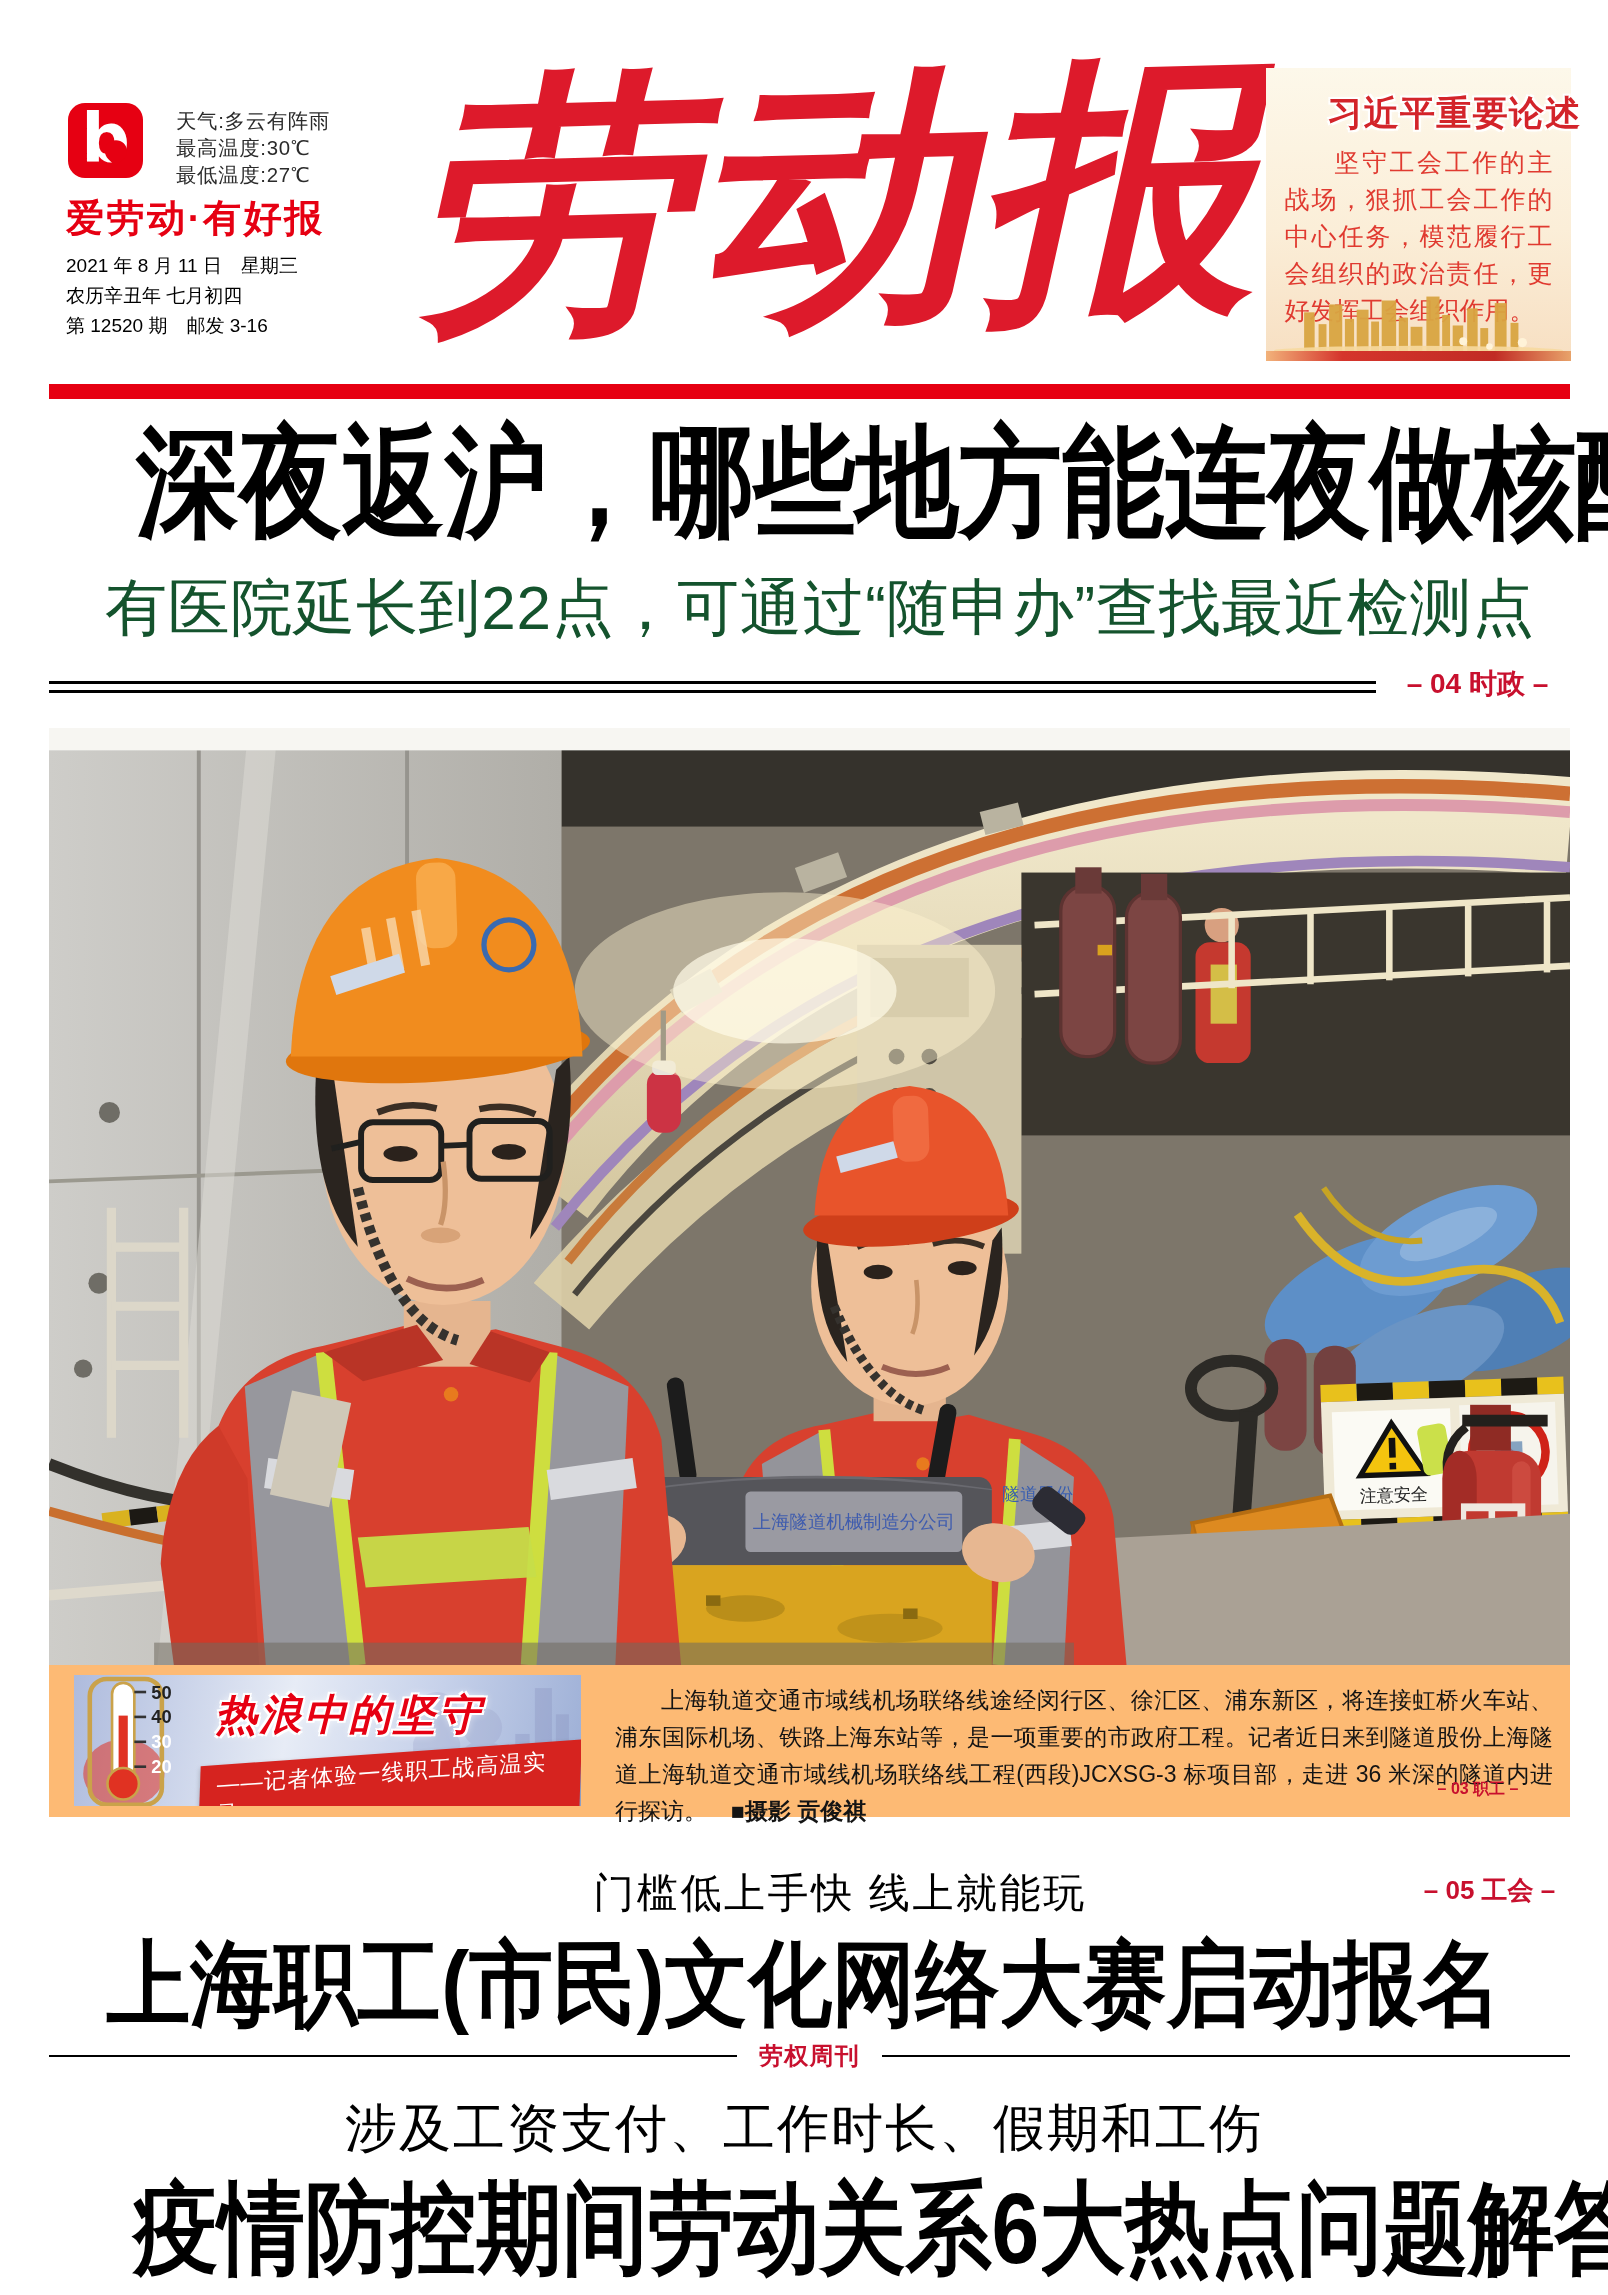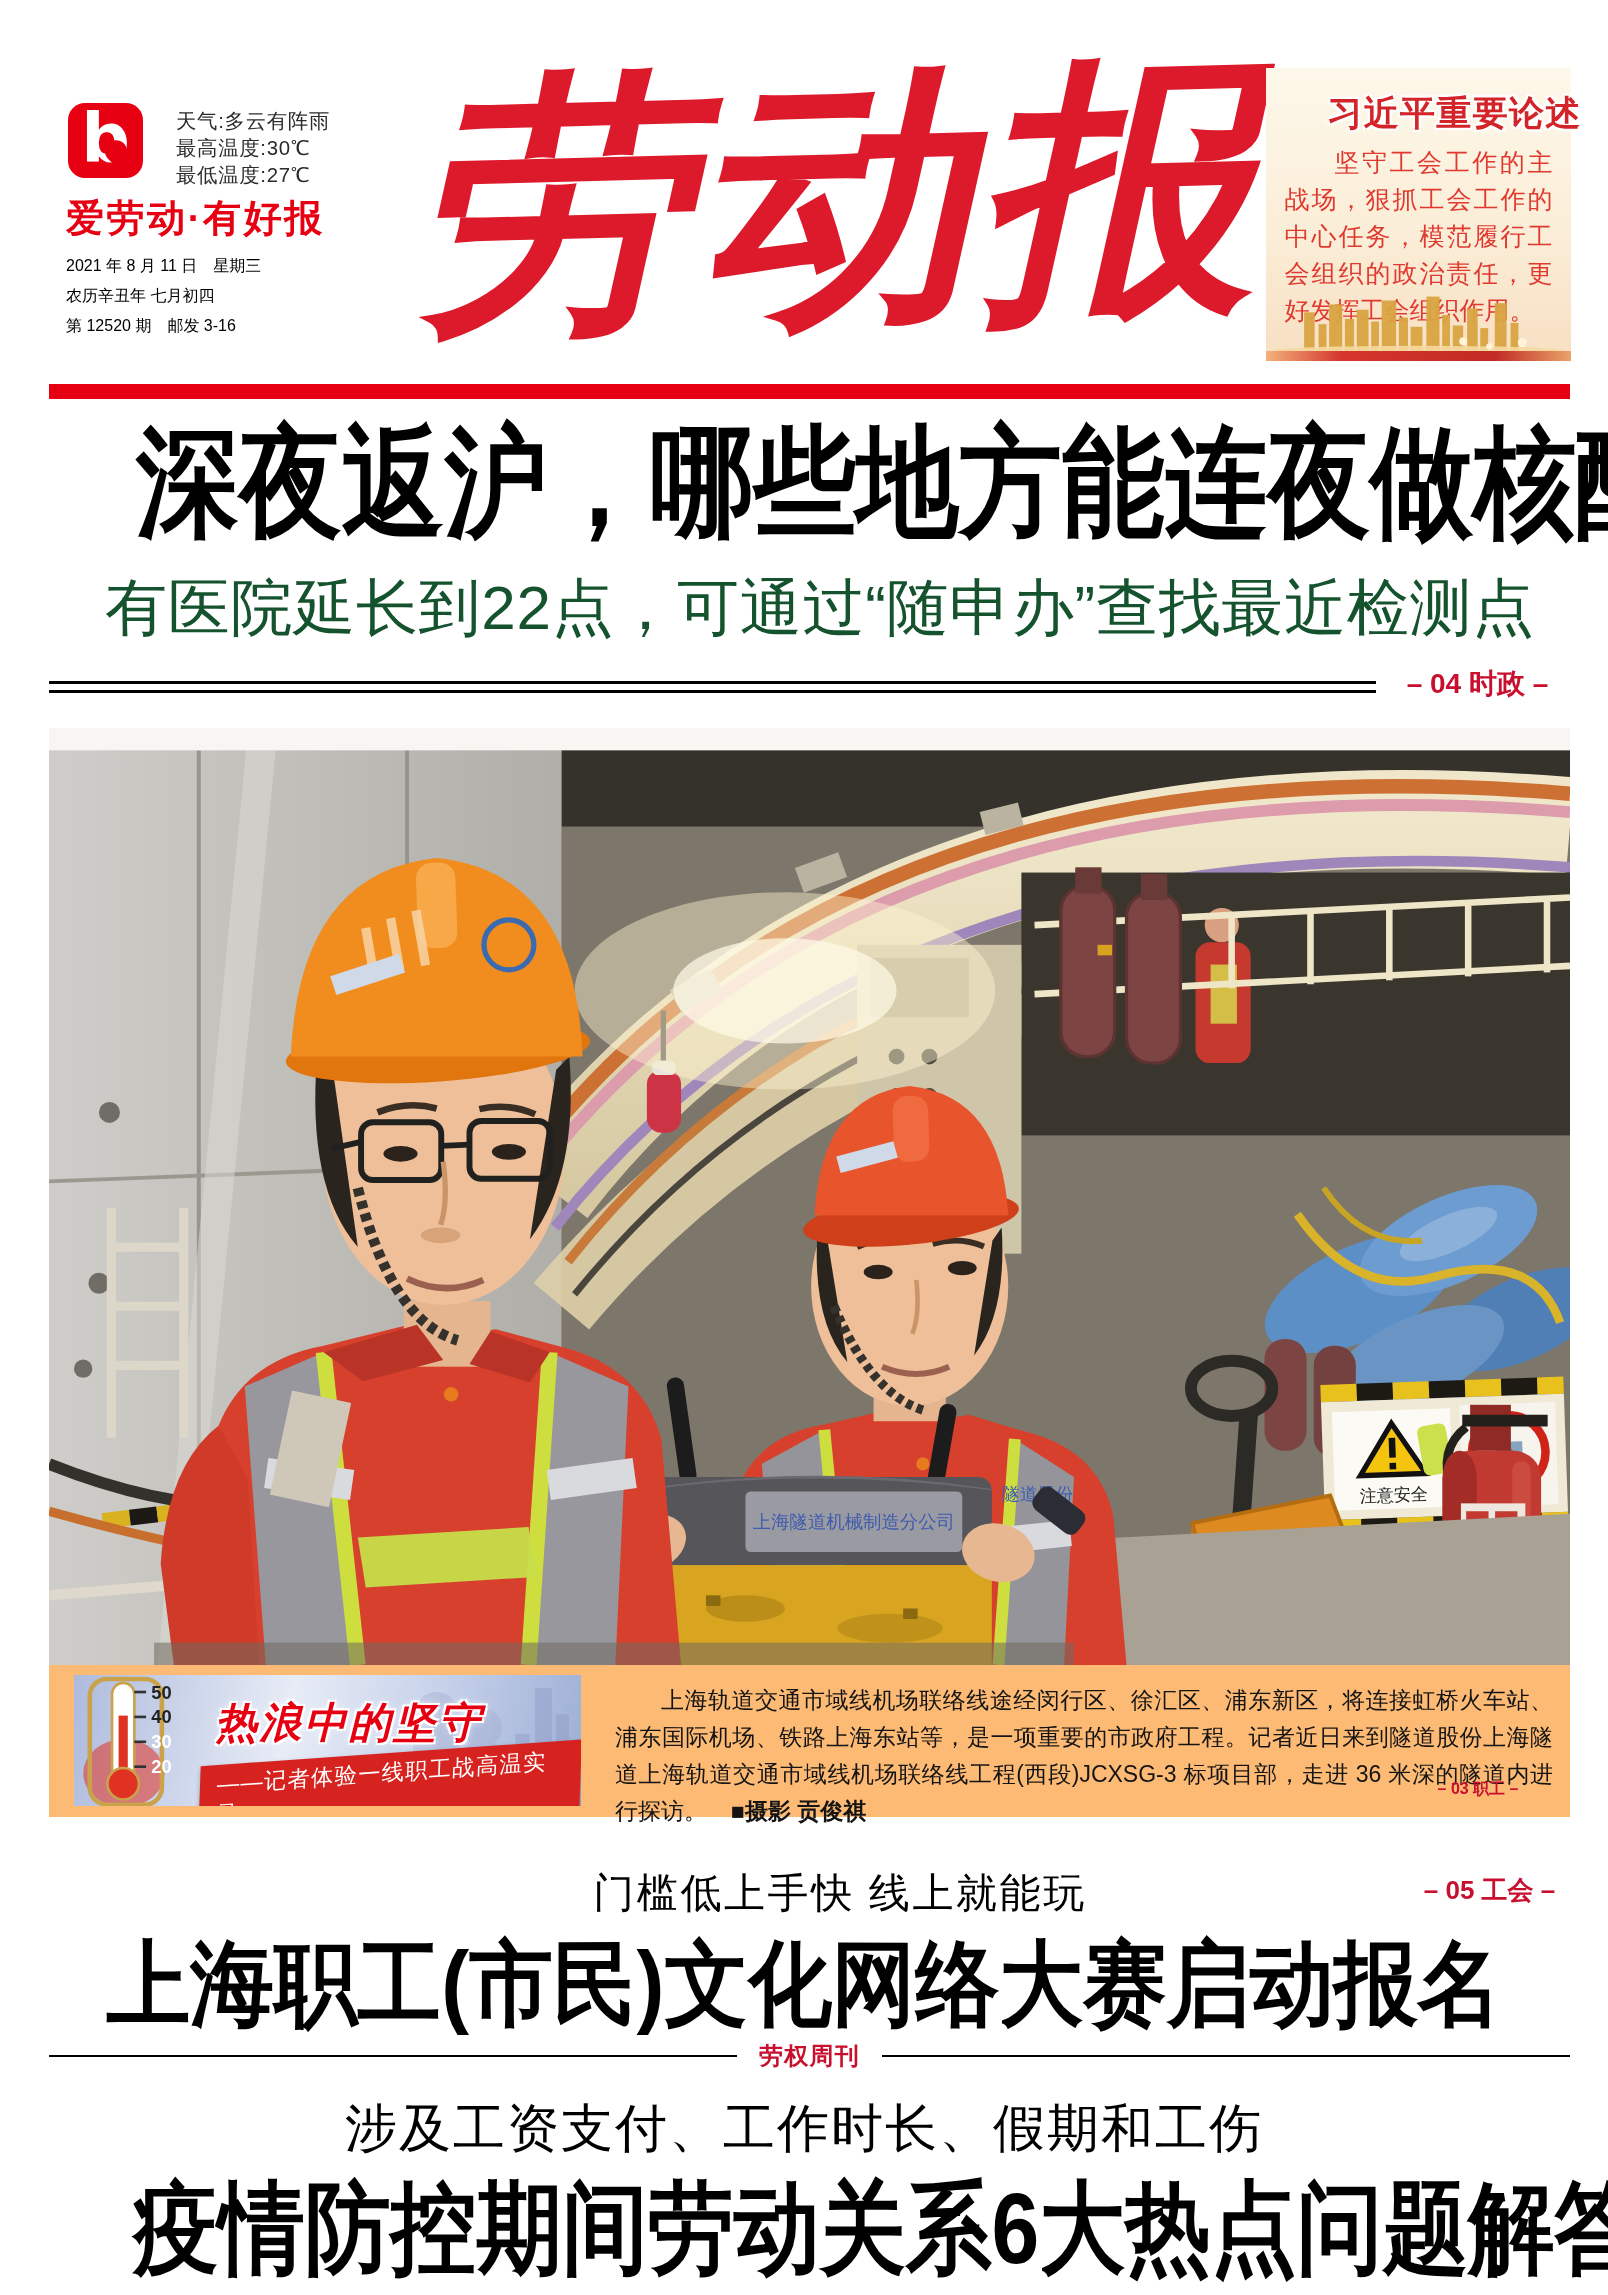--- a/index.html
+++ b/index.html
@@ -8,21 +8,21 @@
   .abs{position:absolute;}
 
   
   .logo{left:68px;top:103px;width:75px;height:75px;background:#e60012;border-radius:17px;}
   .logo-b{position:absolute;left:0;top:-4px;width:75px;height:75px;color:#fff;font-weight:bold;
           font-size:68px;text-align:center;line-height:79px;font-family:"DejaVu Sans",sans-serif;}
   .logo-drop{position:absolute;left:37px;top:37px;width:22.3px;height:22.3px;background:#e60012;
              border-radius:50% 50% 50% 0;transform:rotate(-45deg);}
   .weather{left:176px;top:108px;font-size:20.4px;line-height:27px;color:#2b2b2b;letter-spacing:0.7px;}
   .motto{left:66px;top:193px;font-size:38px;font-weight:bold;color:#e60012;letter-spacing:2.6px;}
-  .dateline{left:66px;top:251px;font-size:16px;line-height:30px;color:#000;}
+  .dateline{left:66px;top:251px;font-size:19px;line-height:30px;color:#000;}
   .masthead{left:407px;top:12px;width:854px;height:368px;text-align:center;color:#dd1a2b;
             font-family:"DejaVu Serif",serif;font-style:italic;font-weight:bold;font-size:276px;
             line-height:368px;letter-spacing:6.6px;transform:rotate(-1.5deg);}
 
   
   .xi-box{left:1266px;top:68px;width:305px;height:293px;
           background:linear-gradient(180deg,#fdf8ea 0%,#fbeed8 55%,#f7dfc2 100%);}
   .xi-title{position:absolute;left:0;top:22.3px;width:100%;text-align:center;font-size:35px;font-weight:bold;
             color:#d3242a;letter-spacing:1.3px;
             text-shadow:2px 2px 0 #fff,-2px -2px 0 #fff,2px -2px 0 #fff,-2px 2px 0 #fff,0 0 6.6px #fff;padding-left:36px;}
@@ -42,21 +42,21 @@
   .tag{font-weight:bold;color:#c8102e;text-align:center;}
   .tag-04{left:1385px;top:665px;width:185px;font-size:28px;}
 
   
   .photo{left:49px;top:728px;width:1521px;height:937px;background:#8d867a;}
 
   
   .caption-strip{left:49px;top:1665px;width:1521px;height:152px;background:#fdba74;}
   .banner{position:absolute;left:25px;top:10px;width:507px;height:131px;overflow:hidden;
           background:linear-gradient(100deg,#aebbdd,#e7ecf6 42%,#c6d1ea 70%,#9dafd6);}
-  .banner-title{position:absolute;left:141px;top:20px;font-size:42px;font-weight:bold;font-style:italic;
+  .banner-title{position:absolute;left:141px;top:12px;font-size:42px;font-weight:bold;font-style:italic;
                 color:#e60012;letter-spacing:2.6px;
                 text-shadow:2px 2px 0 #fff,-2px -2px 0 #fff,2px -2px 0 #fff,-2px 2px 0 #fff,0 0 8px #fff;}
   .banner-ribbon{position:absolute;left:125px;top:78px;background:#d6231f;color:#fff;font-size:22.3px;
                  padding:5.3px 17px;transform:rotate(-4deg) skewX(-6deg);letter-spacing:1.3px;
                  box-shadow:0 2.6px 5.3px rgba(0,0,0,.25);}
   .caption-text{position:absolute;left:566px;top:17px;width:938px;font-size:23px;line-height:37px;
                 color:#141414;text-align:justify;text-indent:2em;}
   .credit{margin-left:24px;font-weight:bold;}
   .tag-03{position:absolute;right:4px;bottom:17px;width:176px;font-size:16px;}
 

